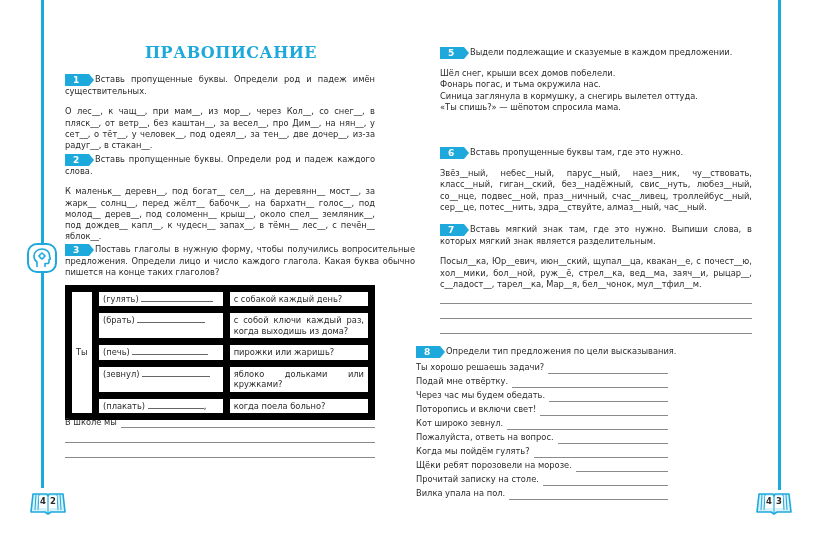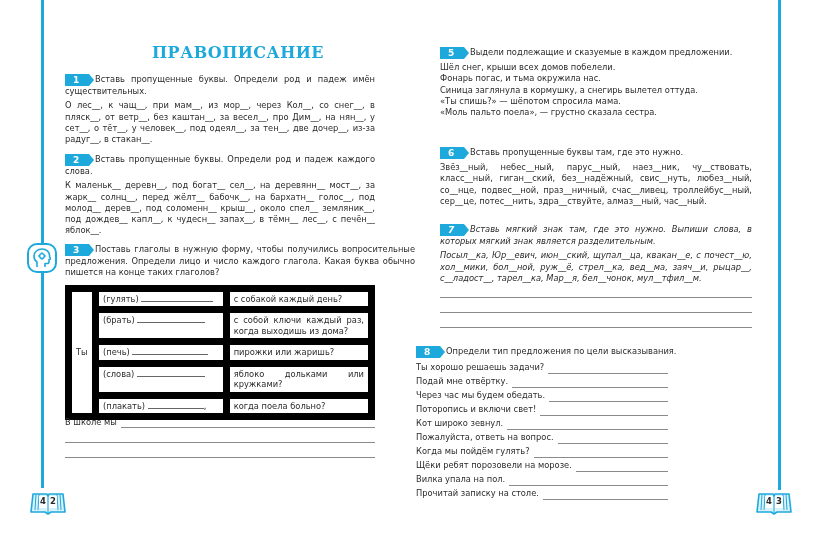--- a/index.html
+++ b/index.html
@@ -4,38 +4,38 @@
 <style>
   * { box-sizing: border-box; margin: 0; padding: 0; }
   html, body { width: 820px; height: 537px; background: #ffffff; overflow: hidden; }
   body { position: relative; font-family: "DejaVu Sans", sans-serif; color: #2b2b2b; }
 
   .vline { position: absolute; width: 3px; background: #1ea9dc; }
   .vline.left { left: 41px; top: 0; height: 488px; }
   .vline.right { left: 778px; top: 0; height: 490px; }
 
   .title {
-    position: absolute; left: 152px; top: 43px; width: 160px;
+    position: absolute; left: 145px; top: 43px; width: 160px;
     font-family: "DejaVu Serif", serif; font-weight: bold; font-size: 16px;
     letter-spacing: 0.5px; color: #1ea9dc; text-align: right;
   }
 
   .task { position: absolute; font-size: 8.3px; line-height: 11.3px; }
   .task .head { text-align: justify; text-align-last: left; }
   .badge {
     display: inline-block; position: relative; background: #1ea9dc; color: #fff;
     font-weight: bold; font-size: 9px; height: 12px; line-height: 12px;
     width: 24px; padding-left: 8px; margin-right: 6px; vertical-align: -1px;
   }
   .badge::after {
     content: ""; position: absolute; right: -5px; top: 0;
     border-top: 6px solid transparent; border-bottom: 6px solid transparent;
     border-left: 5px solid #1ea9dc;
   }
-  .body { margin-top: 3px; text-align: justify; text-align-last: left; }
+  .body { margin-top: 9px; text-align: justify; text-align-last: left; }
   .body.lines div { text-align: left; }
 
   .answer-line { border-bottom: 1px solid #8a8a8a; height: 13px; }
   .fill { display: flex; align-items: flex-end; }
   .fill .lbl { white-space: nowrap; padding-right: 4px; }
   .fill .ln { flex: 1; border-bottom: 1px solid #8a8a8a; height: 9px; }
 
   table.verbs { border-collapse: collapse; font-size: 8.3px; line-height: 10.5px; }
   table.verbs td { border: 7px solid #000000; padding: 2px 4px; vertical-align: top; }
   table.verbs td.pron { vertical-align: middle; width: 27px; }
@@ -100,21 +100,21 @@
     </tr>
     <tr>
       <td class="verb"><span>(брать)</span> <span class="blank" style="width:68px;"></span></td>
       <td class="cont">с собой ключи каждый раз, когда выходишь из дома?</td>
     </tr>
     <tr>
       <td class="verb"><span>(печь)</span> <span class="blank" style="width:76px;"></span></td>
       <td class="cont">пирожки или жаришь?</td>
     </tr>
     <tr>
-      <td class="verb"><span>(слова)</span> <span class="blank" style="width:68px;"></span></td>
+      <td class="verb"><span>(зевнул)</span> <span class="blank" style="width:68px;"></span></td>
       <td class="cont">яблоко дольками или кружками?</td>
     </tr>
     <tr>
       <td class="verb"><span>(плакать)</span> <span class="blank" style="width:56px;"></span><span>,</span></td>
       <td class="cont">когда поела больно?</td>
     </tr>
   </tbody>
     </table>
 </div>
 
@@ -140,32 +140,31 @@
 
 <div class="task" style="left:440px; top:47px; width:312px;">
   <div class="head">
     <span class="badge">5</span><span>Выдели подлежащие и сказуемые в каждом предложении.</span>
   </div>
   <div class="body lines">
     <div>Шёл снег, крыши всех домов побелели.</div>
     <div>Фонарь погас, и тьма окружила нас.</div>
     <div>Синица заглянула в кормушку, а снегирь вылетел оттуда.</div>
     <div>«Ты спишь?» — шёпотом спросила мама.</div>
-    <div>«Моль пальто поела», — грустно сказала сестра.</div>
   </div>
 </div>
 
 <div class="task" style="left:440px; top:147px; width:312px;">
   <div class="head">
     <span class="badge">6</span><span>Вставь пропущенные буквы там, где это нужно.</span>
   </div>
   <div class="body">Звёз__ный, небес__ный, парус__ный, наез__ник, чу__ствовать, класс__ный, гиган__ский, без__надёжный, свис__нуть, любез__ный, со__нце, подвес__ной, праз__ничный, счас__ливец, троллейбус__ный, сер__це, потес__нить, здра__ствуйте, алмаз__ный, час__ный.</div>
 </div>
 
-<div class="task" style="left:440px; top:224px; width:312px;font-style:italic;">
+<div class="task" style="left:440px; top:224px; width:312px;">
   <div class="head">
     <span class="badge">7</span><span>Вставь мягкий знак там, где это нужно. Выпиши слова, в которых мягкий знак является разделительным.</span>
   </div>
   <div class="body">Посыл__ка, Юр__евич, июн__ский, щупал__ца, квакан__е, с почест__ю, хол__мики, бол__ной, руж__ё, стрел__ка, вед__ма, заяч__и, рыцар__, с__ладост__, тарел__ка, Мар__я, бел__чонок, мул__тфил__м.</div>
   <div class="answer-line" style="margin-top:1px;"></div>
   <div class="answer-line" style="margin-top:2px;"></div>
   <div class="answer-line" style="margin-top:2px;"></div>
 </div>
 
 <div class="task" style="left:416px; top:346px; width:252px;">
@@ -199,25 +198,25 @@
       </div>
     <div class="fill">
         <span class="lbl">Когда мы пойдём гулять?</span>
         <span class="ln"></span>
       </div>
     <div class="fill">
         <span class="lbl">Щёки ребят порозовели на морозе.</span>
         <span class="ln"></span>
       </div>
     <div class="fill">
+        <span class="lbl">Прочитай записку на столе.</span>
+        <span class="ln"></span>
+      </div>
+    <div class="fill">
         <span class="lbl">Вилка упала на пол.</span>
-        <span class="ln"></span>
-      </div>
-    <div class="fill">
-        <span class="lbl">Прочитай записку на столе.</span>
         <span class="ln"></span>
       </div>
   </div>
 </div>
 
 <div class="book right">
   <svg width="36" height="26" viewBox="0 0 36 26" style="position:absolute;left:0;top:0;">
     <path d="M3 3 L17 3 L18 5 L19 3 L33 3 L35 21 L21 21 L18 23 L15 21 L1 21 Z" fill="#d8f1fb" stroke="#1ea9dc" stroke-width="1.6" stroke-linejoin="round"></path>
     <path d="M6 3 L5 19 M9 3 L8 19 M27 3 L28 19 M30 3 L31 19 M18 5 L18 23" stroke="#1ea9dc" stroke-width="1"></path>
     <rect x="9" y="5" width="8" height="12" fill="#fff"></rect>

